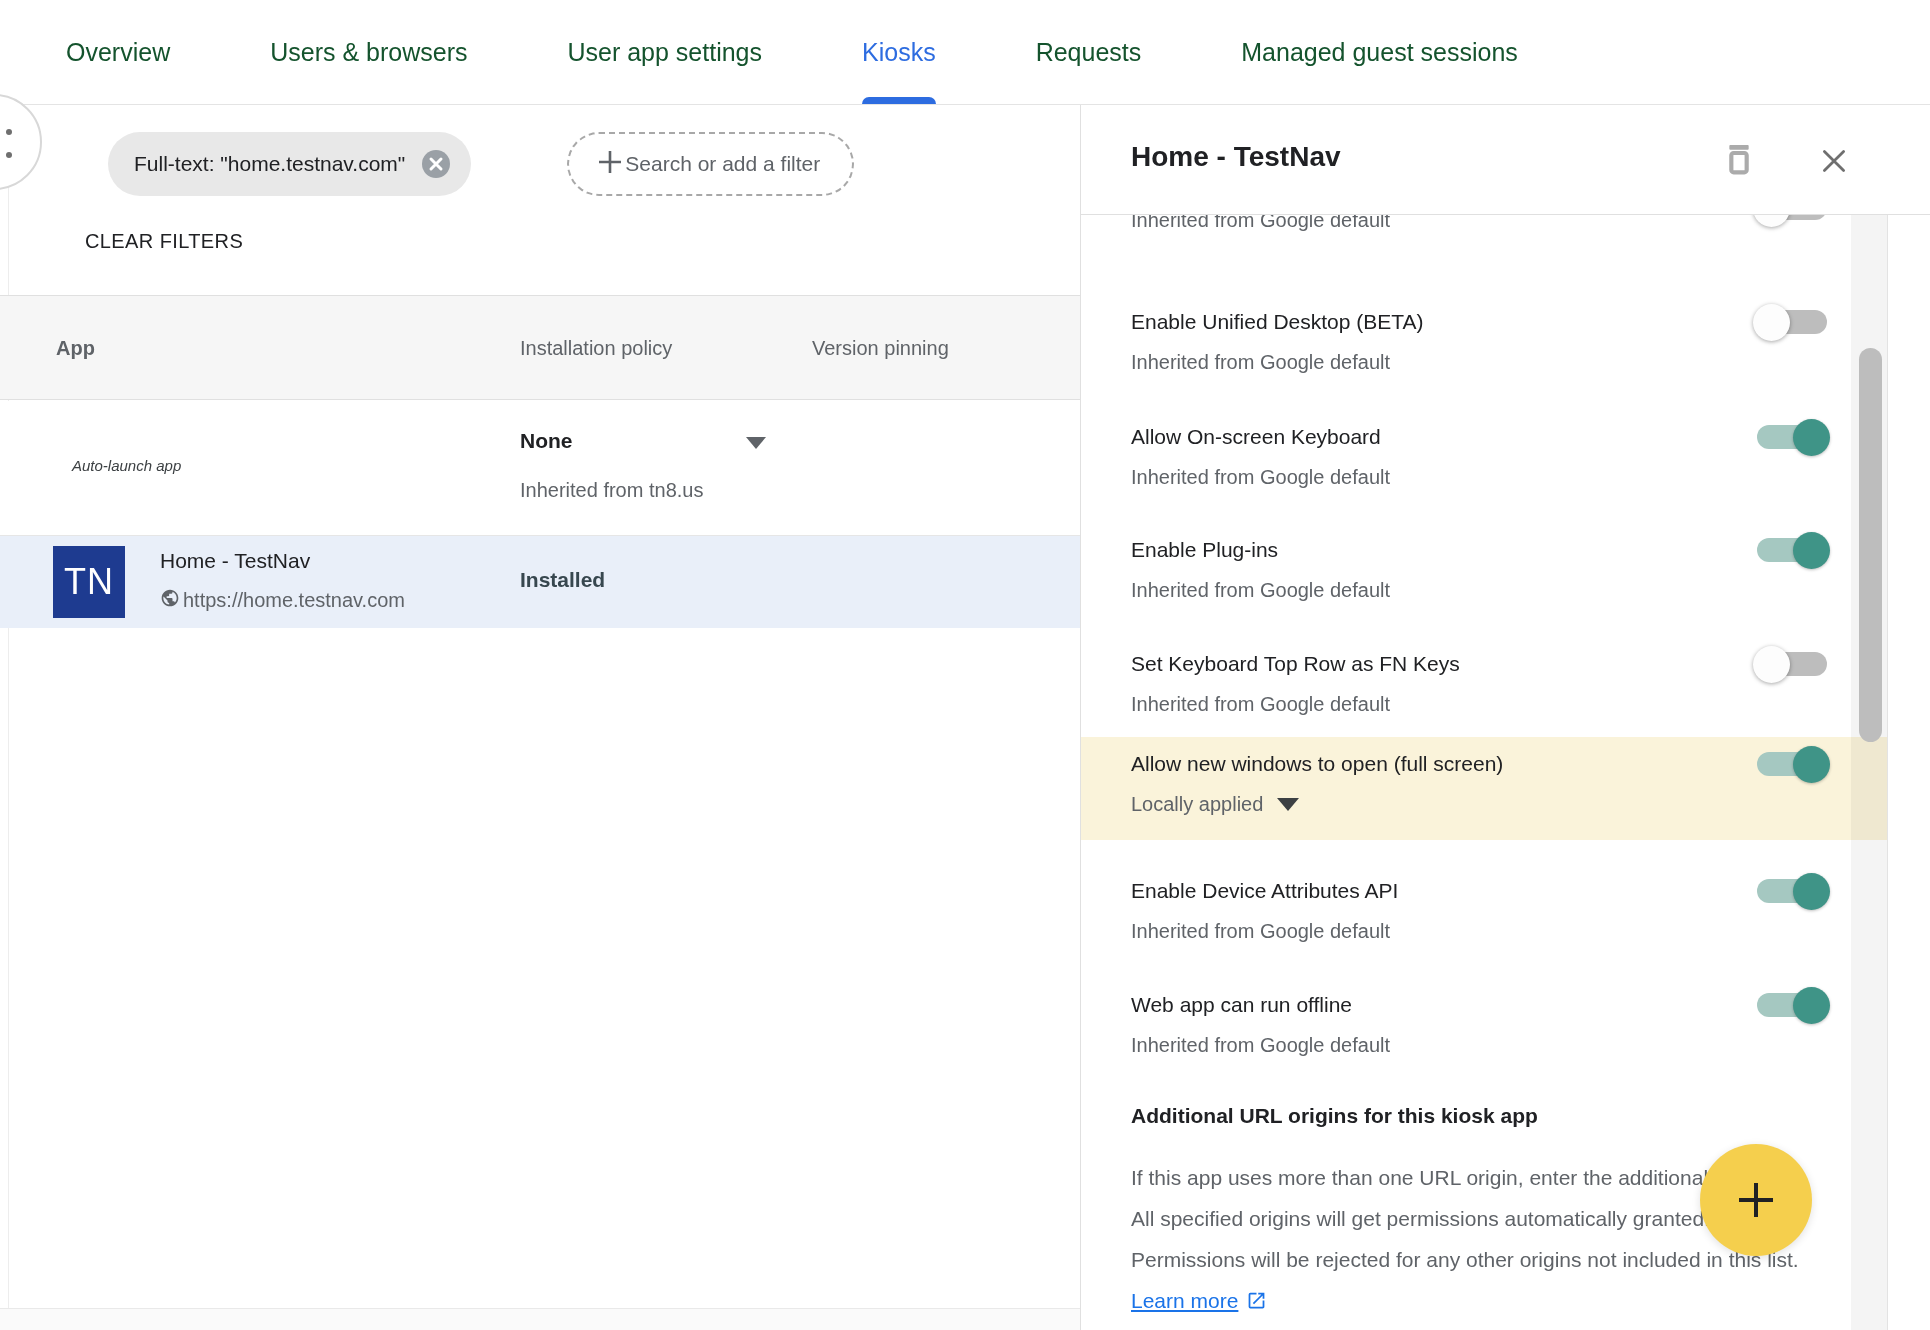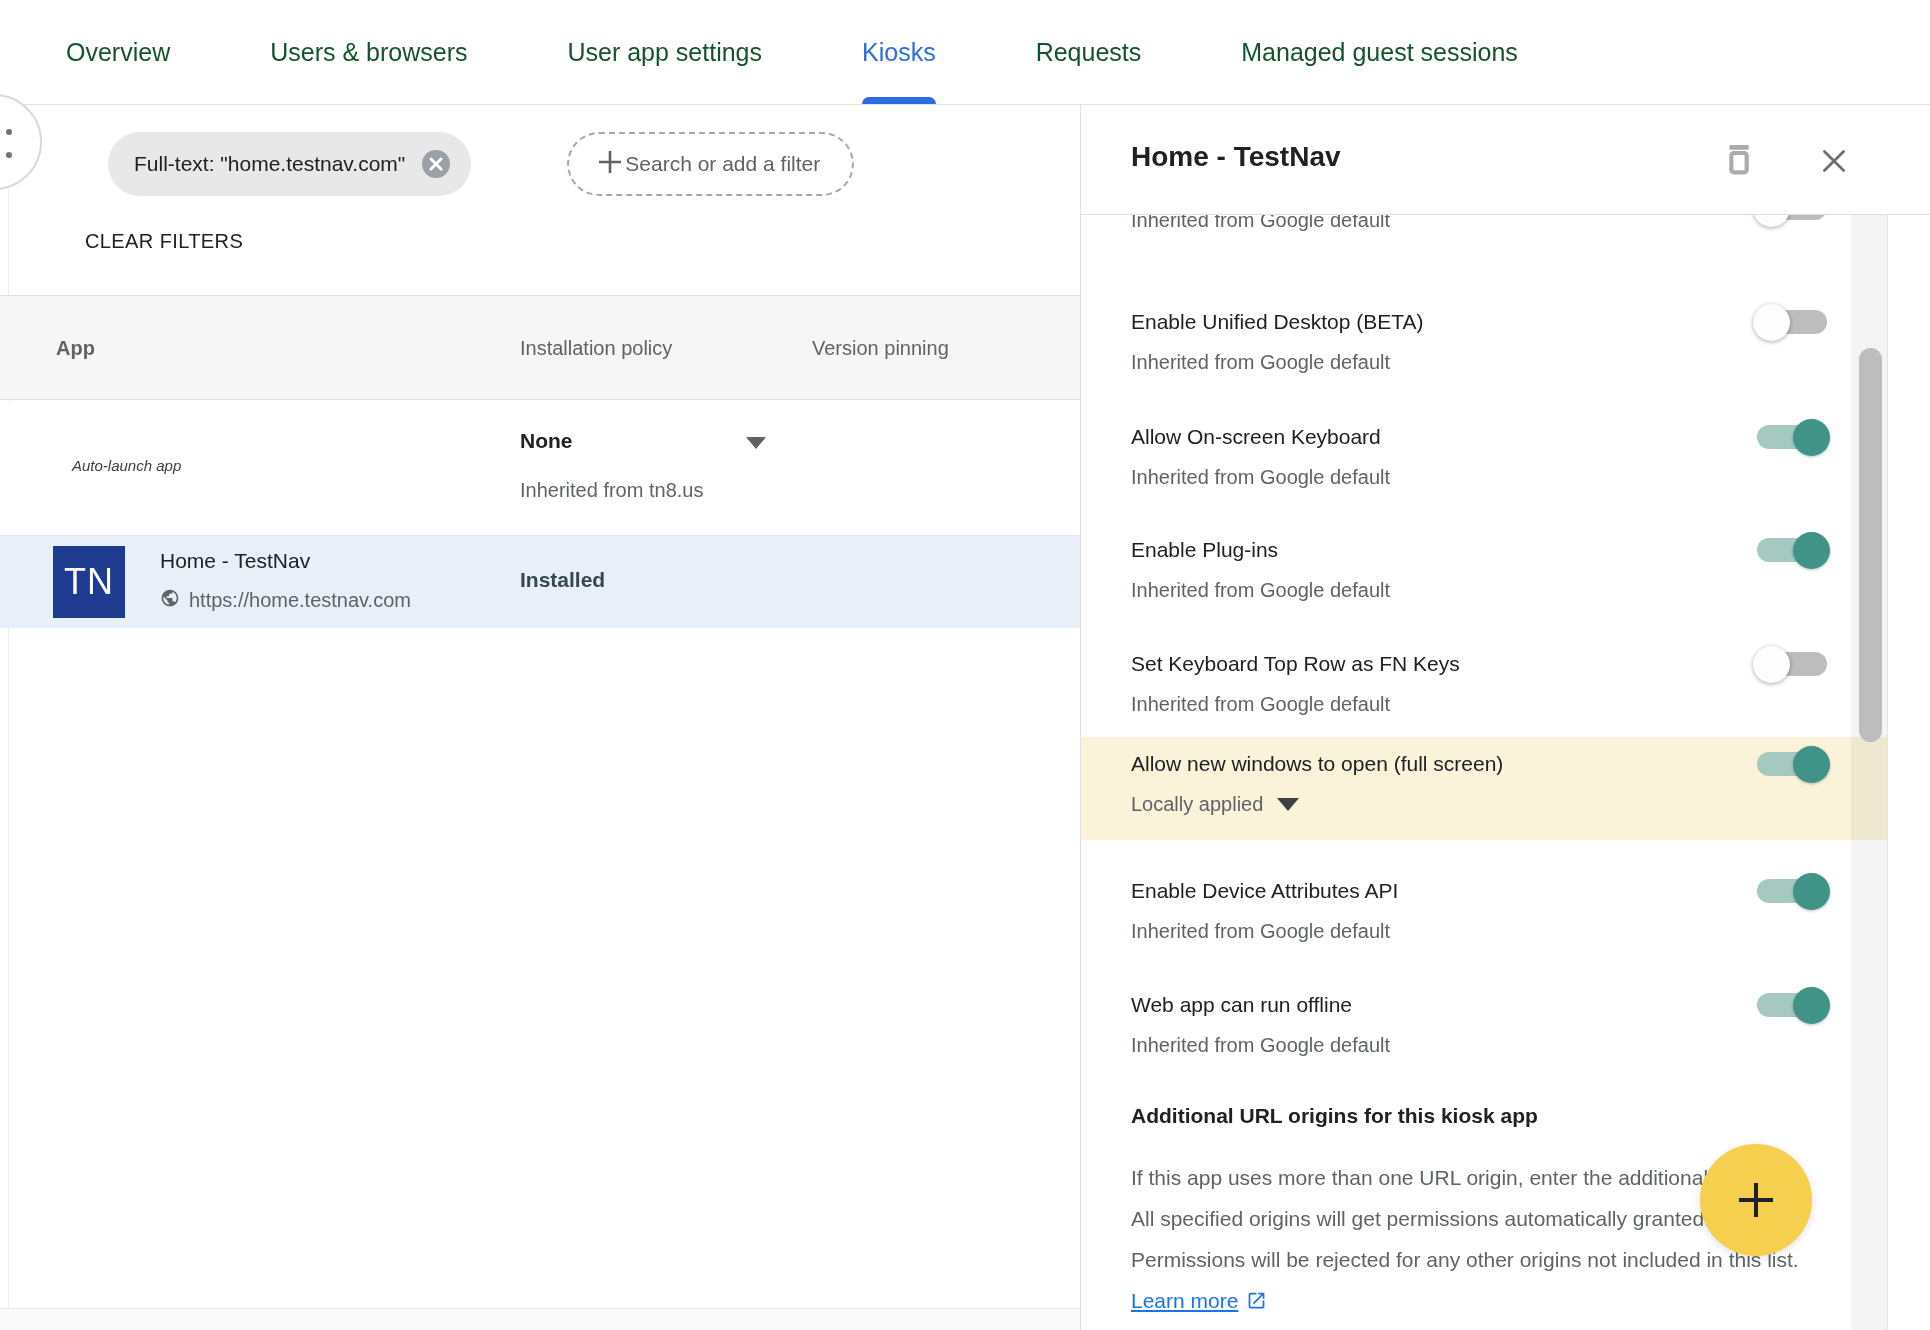--- a/index.html
+++ b/index.html
@@ -50,21 +50,21 @@
   .policy-cell { position:absolute; left:520px; top:0; width:340px; height:135px; }
   .policy-select { position:absolute; left:0; top:28px; font-size:21px; font-weight:600; color:#202124; cursor:pointer; }
   .policy-caret { position:absolute; left:226px; top:36px; width:0; height:0;
             border-left:10px solid transparent; border-right:10px solid transparent; border-top:12px solid #5f6368; }
   .policy-sub { position:absolute; left:0; top:78px; font-size:20px; color:#5f6368; }
 
   .trow2 { position:absolute; left:0; top:431px; width:1080px; height:92px; background:#e9eff9; cursor:pointer; }
   .app-tile { position:absolute; left:53px; top:10px; width:72px; height:72px; background:#1e3b90;
             display:flex; align-items:center; justify-content:center; color:#fff; font-size:36px; letter-spacing:1px; }
   .app-name { position:absolute; left:160px; top:13px; font-size:21px; color:#202124; }
-  .app-url { position:absolute; left:160px; top:52px; display:flex; align-items:center; gap:9px;
+  .app-url { position:absolute; left:160px; top:52px; display:flex; align-items:center; gap:3px;
             font-size:20px; color:#5f6368; }
   .installed { position:absolute; left:520px; top:32px; font-size:21px; font-weight:600; color:#37474f; }
 
   
   .panel { position:absolute; left:1080px; top:105px; width:850px; height:1225px; background:#fff;
             border-left:1px solid #e0e0e0; }
   .panel-header { position:absolute; left:0; top:0; width:850px; height:110px; background:#fff;
             border-bottom:1px solid #e0e0e0; z-index:10; }
   .panel-title { position:absolute; left:50px; top:36px; font-size:28px; font-weight:700; color:#202124; }
   .icon-btn { position:absolute; cursor:pointer; display:flex; align-items:center; justify-content:center; }

